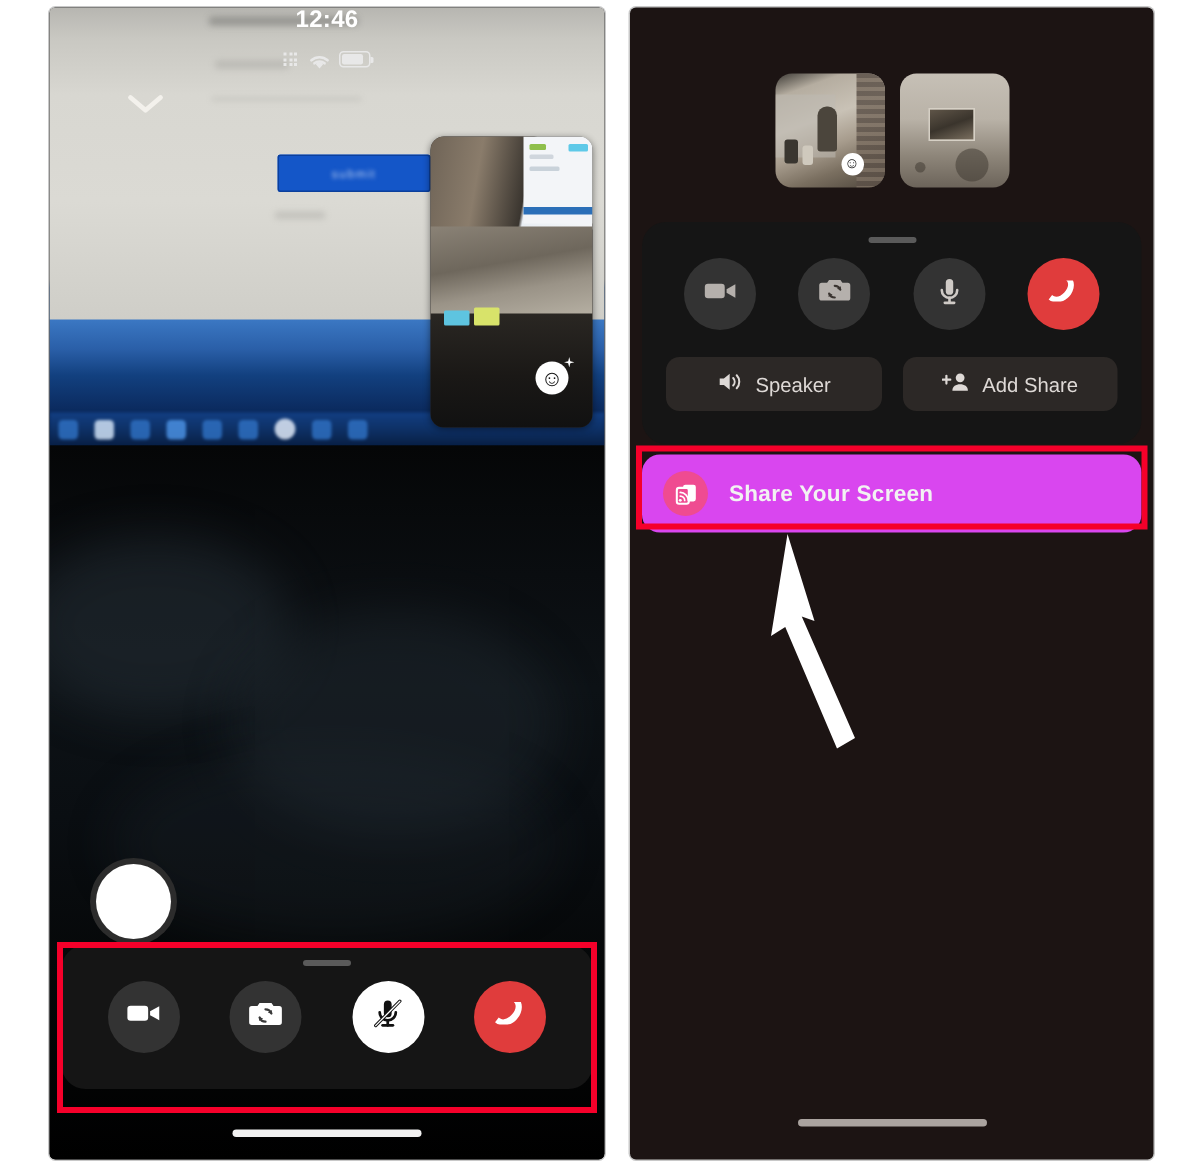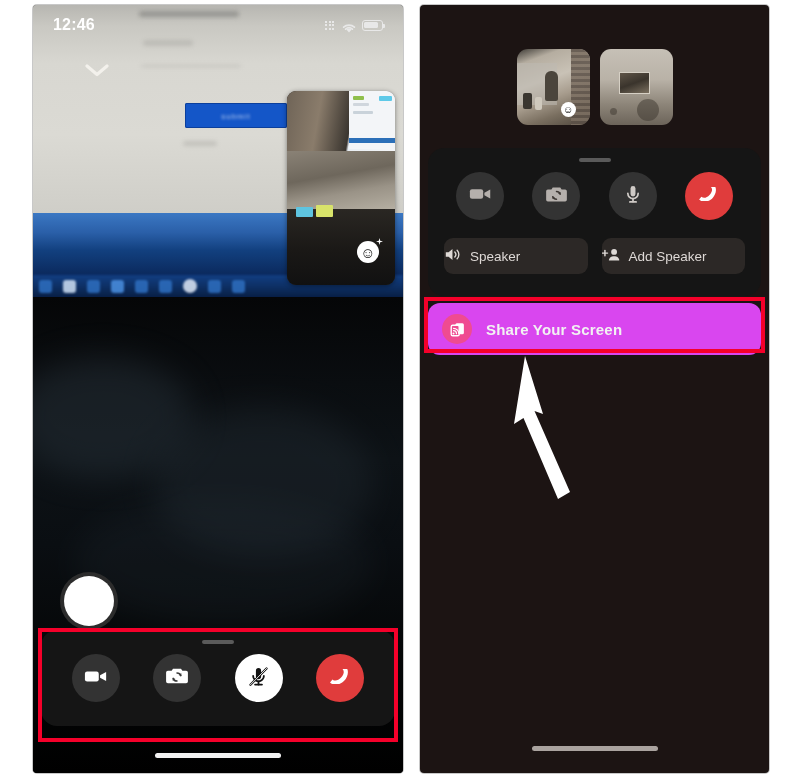--- a/index.html
+++ b/index.html
@@ -42,20 +42,21 @@
   .statusbar {
     position: absolute;
     top: 0; left: 0; right: 0;
     height: 40px;
     display: flex;
     align-items: center;
     justify-content: space-between;
     padding: 0 20px;
     box-sizing: border-box;
     z-index: 30;
+    flex-direction: column;
   }
   .clock {
     font-size: 16px;
     font-weight: bold;
     letter-spacing: .2px;
     color: #ffffff;
   }
   .status-icons {
     display: flex;
     align-items: center;
@@ -302,21 +303,21 @@
   }
 
   .pill-row{
     display:flex; gap: 14px; padding: 0 16px 16px 16px;
   }
   .pill{
     flex:1;
     height: 36px;
     background:#2c2826;
     border-radius: 9px;
-    display:flex; align-items:center; justify-content:flex-start;
+    display:flex; align-items:center; justify-content:center;
     gap: 8px;
     color:#ded9d6;
     font-size: 13.5px;
   }
 
   .arrow-annot{
     position:absolute;
     z-index: 45;
   }
 </style>
@@ -540,21 +541,21 @@
       </div>
       <div class="pill">
         <span>
           <svg viewBox="0 0 22 16" width="19" height="15" aria-hidden="true">
             <circle cx="14" cy="5" r="3.4" fill="#ded9d6"></circle>
             <path d="M8 15 c0 -3.4 2.7 -5 6 -5 c3.3 0 6 1.6 6 5 Z" fill="#ded9d6"></path>
             <path d="M3.4 3.4 v6" stroke="#ded9d6" stroke-width="1.7" stroke-linecap="round"></path>
             <path d="M0.4 6.4 h6" stroke="#ded9d6" stroke-width="1.7" stroke-linecap="round"></path>
           </svg>
         </span>
-        <span>Add Speaker</span>
+        <span>Add Share</span>
       </div>
     </div>
   </div>
 
   <div class="share-row" style="top:298px;">
     <span class="share-ic">
       <svg viewBox="0 0 20 20" width="17" height="17" aria-hidden="true">
         <rect x="7.5" y="2.6" width="10" height="13" rx="1.8" fill="#ffffff"></rect>
         <rect x="2.6" y="5" width="9.4" height="12.4" rx="1.8" fill="#ef4b91" stroke="#ffffff" stroke-width="1.6"></rect>
         <circle cx="5.3" cy="14.8" r="1.15" fill="#ffffff"></circle>

